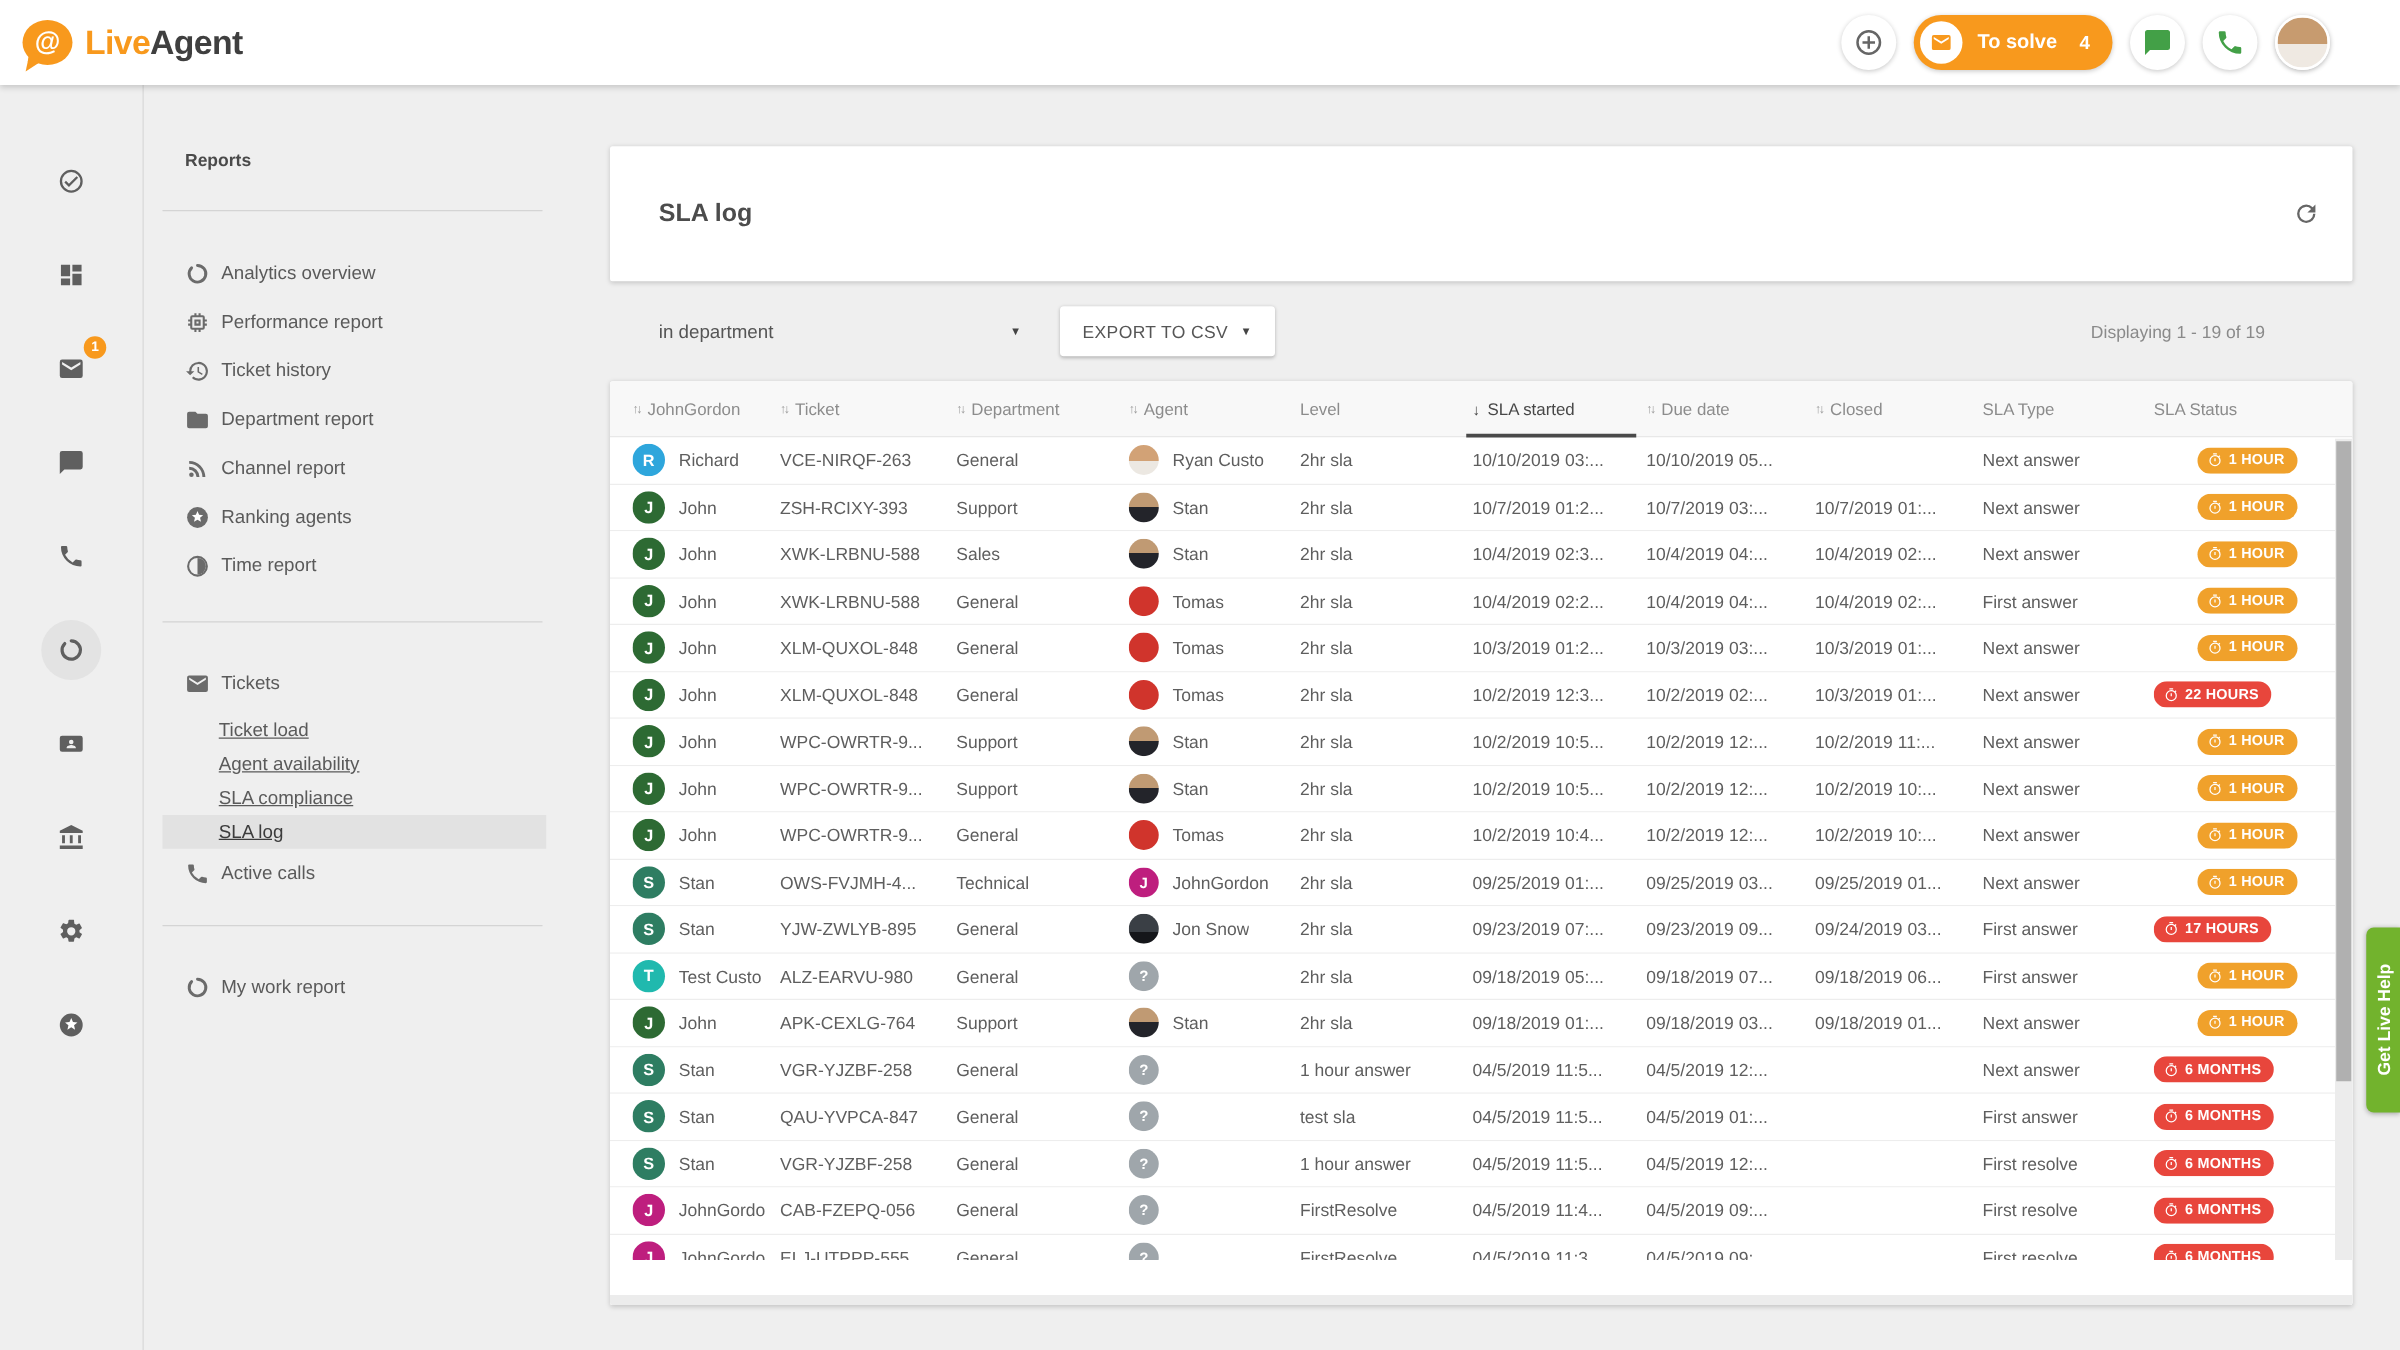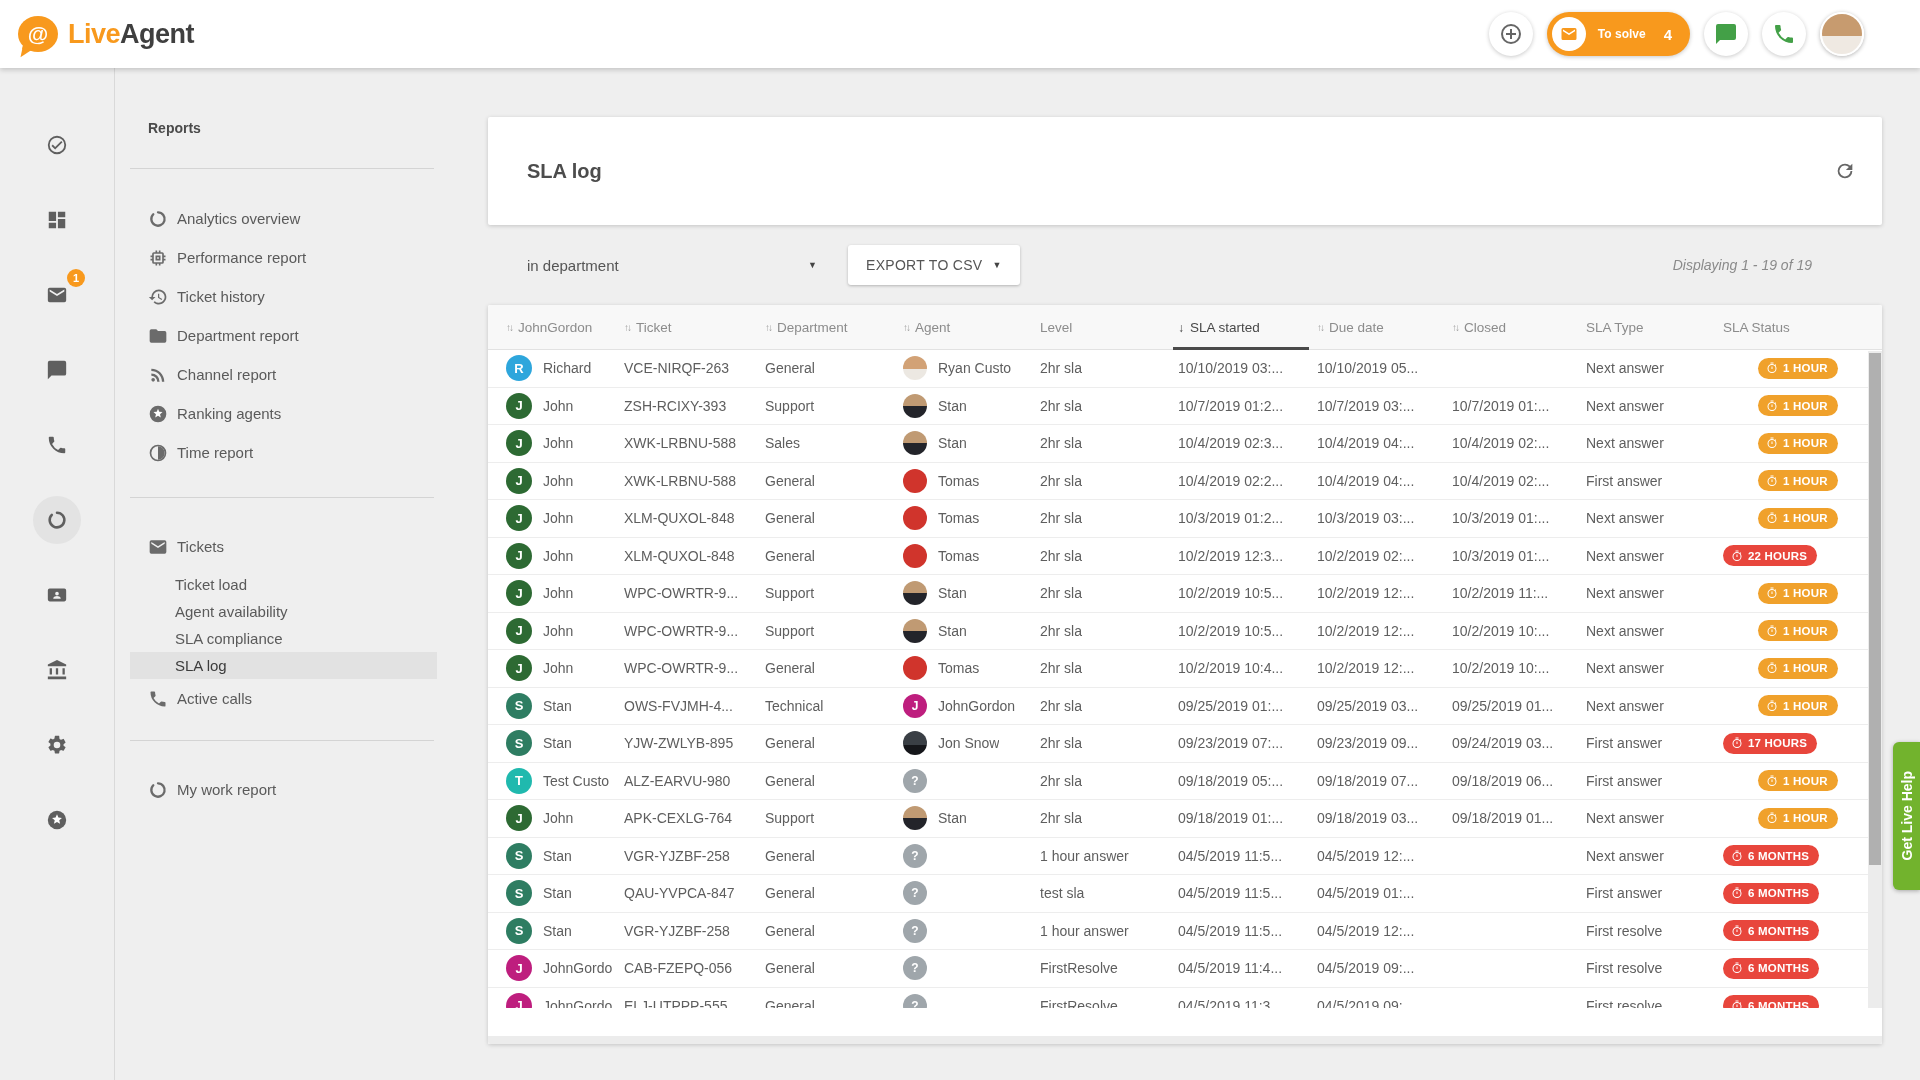--- a/index.html
+++ b/index.html
@@ -28,21 +28,21 @@
   .circle-btn{width:44px;height:44px;border-radius:50%;background:#fff;border:none;
     box-shadow:0 1px 4px rgba(0,0,0,.22);display:flex;align-items:center;justify-content:center;cursor:pointer;}
   .circle-btn .icon{width:24px;height:24px;}
   .icon-gray{color:#666;}
   .icon-green{color:var(--green);}
   .tosolve{height:44px;border-radius:22px;background:var(--orange);display:flex;align-items:center;
     padding:0 18px 0 5px;gap:12px;box-shadow:0 1px 4px rgba(0,0,0,.22);cursor:pointer;}
   .tosolve .env{width:34px;height:34px;border-radius:50%;background:#fff;
     display:flex;align-items:center;justify-content:center;}
   .tosolve .env .icon{width:18px;height:18px;color:var(--orange);}
-  .tosolve-label{color:#fff;font-weight:bold;font-size:12px;}
+  .tosolve-label{color:#fff;font-weight:bold;font-size:16px;}
   .tosolve-count{color:#fff;font-weight:bold;font-size:15px;margin-left:6px;}
   .user-avatar{width:44px;height:44px;border-radius:50%;cursor:pointer;
     background:linear-gradient(180deg,#c79b6f 54%,#efe9e2 54%);
     box-shadow:0 1px 4px rgba(0,0,0,.3);border:2px solid #fff;}
 
   
   .page{display:flex;height:1012px;}
   .rail{width:115px;border-right:1px solid #d9d9d9;display:flex;flex-direction:column;
     align-items:center;padding-top:53px;flex-shrink:0;}
   .rail-btn{width:48px;height:48px;border:none;background:transparent;border-radius:50%;
@@ -60,42 +60,42 @@
   .nav-div.d1{margin-top:32px;}
   .nav-div.d2{margin-top:25px;}
   .nav-div.d3{margin-top:22px;}
   .nav-list{padding-top:30px;}
   .nav-item{height:39px;display:flex;align-items:center;gap:9px;padding-left:33px;
     color:#5a5a5a;cursor:pointer;}
   .nav-item .icon{width:20px;height:20px;color:#6b6b6b;flex-shrink:0;}
   .tickets-group{padding-top:29px;}
   .sub-list{margin-top:5px;}
   .sub-item{height:27px;display:flex;align-items:center;margin-left:15px;width:307px;
-    padding-left:45px;color:#5a5a5a;cursor:pointer;}
+    padding-left:45px;color:#5a5a5a;cursor:pointer;text-decoration:underline;}
   .sub-item.active{background:#e2e2e2;color:#3c3c3c;}
   .after-sub{margin-top:20px;}
   .mywork{padding-top:29px;}
 
   
   .content{flex:1;padding:49px 0 0 28px;}
   .panel{width:1394px;}
   .card{background:#fff;box-shadow:0 1px 4px rgba(0,0,0,.18);border-radius:2px;}
   .panel-header{height:108px;display:flex;align-items:center;justify-content:space-between;
     padding:0 26px 0 39px;}
   .panel-title{font-size:20px;color:#4c4c4c;}
   .refresh-btn{border:none;background:transparent;cursor:pointer;color:#666;}
   .refresh-btn .icon{width:22px;height:22px;}
   .filter-bar{height:80px;display:flex;align-items:center;padding-left:39px;position:relative;}
   .dd{width:290px;display:flex;align-items:center;justify-content:space-between;cursor:pointer;
     color:#555;font-size:15px;}
   .caret{font-size:9px;color:#444;}
   .export-btn{margin-left:31px;height:40px;background:#fff;border:none;border-radius:3px;
     box-shadow:0 1px 3px rgba(0,0,0,.25);padding:0 18px;display:flex;align-items:center;gap:10px;
     font-size:14px;color:#555;cursor:pointer;font-family:inherit;letter-spacing:.3px;}
-  .displaying{position:absolute;right:70px;color:#8a8a8a;font-size:14px;font-style:italic;}
+  .displaying{position:absolute;right:70px;color:#8a8a8a;font-size:14px;}
 
   .table-card{position:relative;height:739px;overflow:hidden;}
   .grid{display:grid;grid-template-columns:118px 141px 138px 137px 138px 139px 135px 134px 137px 1fr;
     align-items:center;padding-left:18px;}
   .thead{height:45px;background:#f8f8f8;border-bottom:1px solid #e2e2e2;}
   .th{position:relative;height:45px;display:flex;align-items:center;gap:6px;
     font-size:13.5px;color:#8c8c8c;cursor:pointer;}
   .sort{font-size:10px;color:#9c9c9c;letter-spacing:-2px;white-space:nowrap;}
   .th.active{color:#484848;}
   .th.active .sort{color:#444;font-size:12px;letter-spacing:0;}

